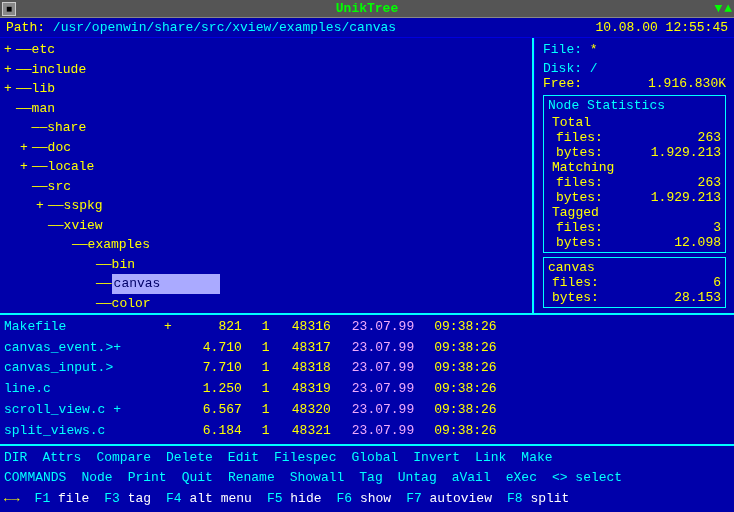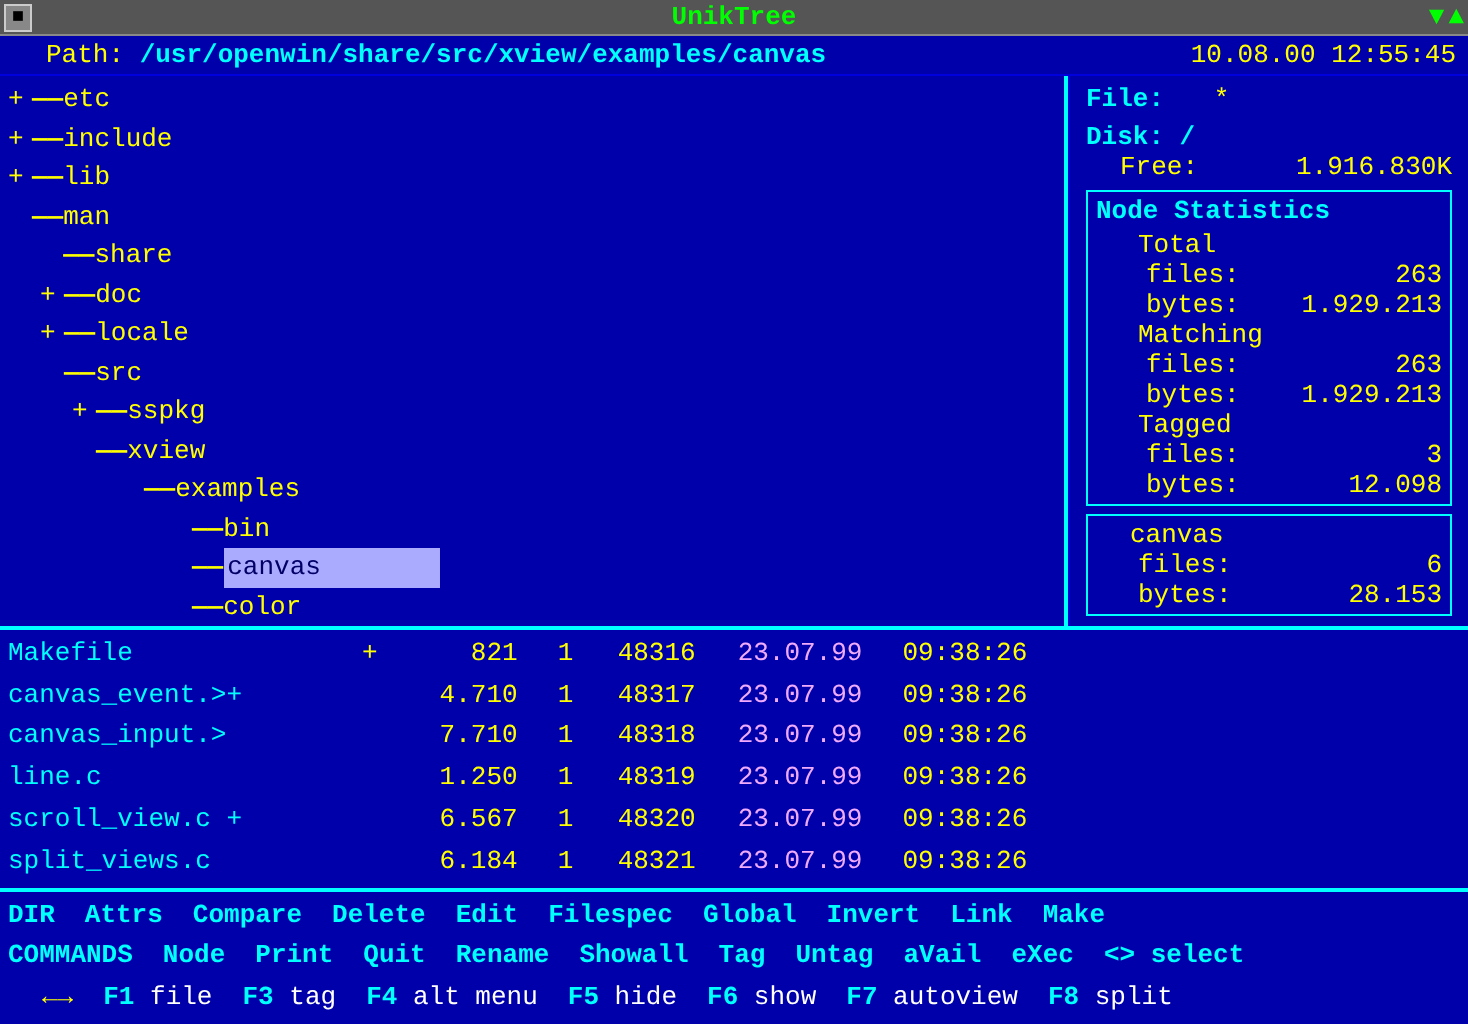--- a/index.html
+++ b/index.html
@@ -157,22 +157,22 @@
       border-top: 2px solid #00ffff;
       padding: 2px 4px;
       font-size: 13px;
     }
     .menu-row {
       display: flex;
       gap: 15px;
       line-height: 1.6;
     }
 
-    .cyan { color: #00ffff; font-weight: bold; }
-    .yellow { color: #ffff00; margin-left: 17px; }
+    .cyan { color: #00ffff; }
+    .yellow { color: #ffff00; }
     .white { color: #ffffff; }
   </style>
 </head>
 <body>
 
 <div id="app">
 
   <div id="title-bar">
     <div class="win-controls">
       <span>■</span>

